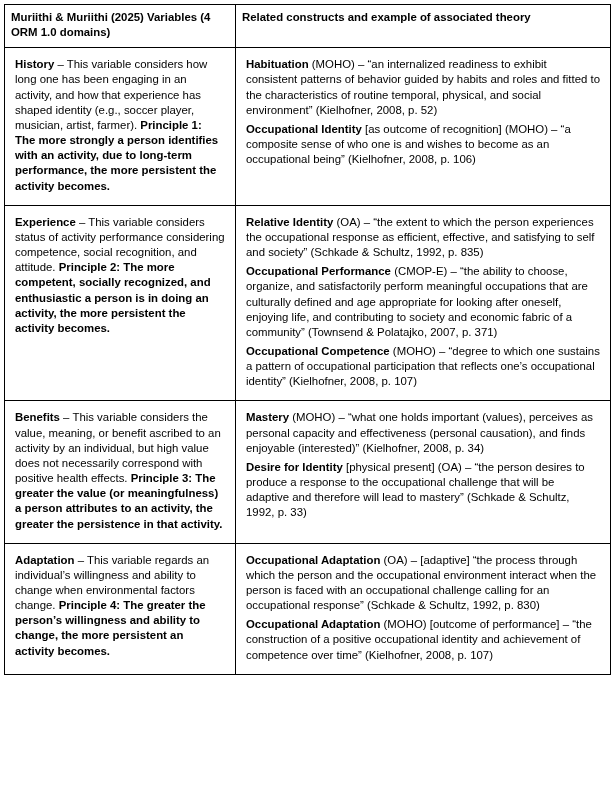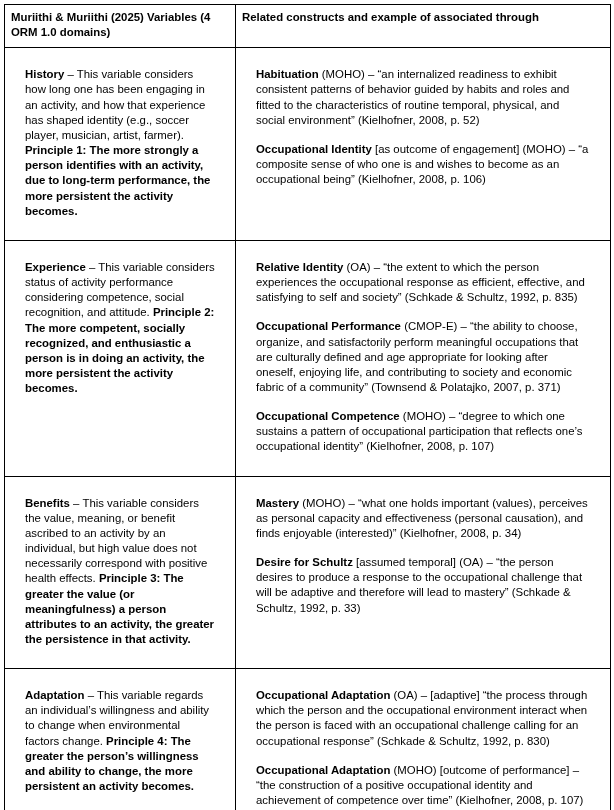--- a/index.html
+++ b/index.html
@@ -35,68 +35,68 @@
   .hdr {
     font-weight: bold;
     font-size: 11.6px;
     line-height: 1.3;
     padding-top: 6px;
     padding-bottom: 8px;
   }
   .b { font-weight: bold; }
   .bi { font-weight: bold; }
   p.para {
-    margin: 14px;
+    margin: 4px;
   }
   p.para + p.para {
     margin-top: 0.5px;
   }
 </style>
 </head>
 <body>
 
 <div class="page">
   <table class="matrix">
     <colgroup>
         <col class="c1">
         <col class="c2">
       </colgroup>
     <thead>
       <tr>
         <th class="hdr">Muriithi &amp; Muriithi (2025) Variables (4 ORM 1.0 domains)</th>
-        <th class="hdr">Related constructs and example of associated through</th>
+        <th class="hdr">Related constructs and example of associated theory</th>
       </tr>
     </thead>
     <tbody>
         <tr>
           <td>
             <p class="para"><span class="b">History</span><span> – </span><span>This variable considers how long one has been engaging in an activity, and how that experience has shaped identity (e.g., soccer player, musician, artist, farmer). </span><span class="b">Principle 1: The more strongly a person identifies with an activity, due to long-term performance, the more persistent the activity becomes.</span></p>
           </td>
           <td>
             <p class="para"><span class="bi">Habituation</span><span> (MOHO) – </span><span>“an internalized readiness to exhibit consistent patterns of behavior guided by habits and roles and fitted to the characteristics of routine temporal, physical, and social environment” (Kielhofner, 2008, p. 52)</span></p>
-            <p class="para"><span class="b">Occupational Identity</span><span> [as outcome of engagement] (MOHO) – </span><span>“a composite sense of who one is and wishes to become as an occupational being” (Kielhofner, 2008, p. 106)</span></p>
+            <p class="para"><span class="b">Occupational Identity</span><span> [as outcome of recognition] (MOHO) – </span><span>“a composite sense of who one is and wishes to become as an occupational being” (Kielhofner, 2008, p. 106)</span></p>
           </td>
         </tr>
         <tr>
           <td>
             <p class="para"><span class="b">Experience</span><span> – </span><span>This variable considers status of activity performance considering competence, social recognition, and attitude. </span><span class="b">Principle 2: The more competent, socially recognized, and enthusiastic a person is in doing an activity, the more persistent the activity becomes.</span></p>
           </td>
           <td>
             <p class="para"><span class="b">Relative Identity</span><span> (OA) – </span><span>“the extent to which the person experiences the occupational response as efficient, effective, and satisfying to self and society” (Schkade &amp; Schultz, 1992, p. 835)</span></p>
             <p class="para"><span class="b">Occupational Performance</span><span> (CMOP-E) – </span><span>“the ability to choose, organize, and satisfactorily perform meaningful occupations that are culturally defined and age appropriate for looking after oneself, enjoying life, and contributing to society and economic fabric of a community” (Townsend &amp; Polatajko, 2007, p. 371)</span></p>
             <p class="para"><span class="b">Occupational Competence</span><span> (MOHO) – </span><span>“degree to which one sustains a pattern of occupational participation that reflects one’s occupational identity” (Kielhofner, 2008, p. 107)</span></p>
           </td>
         </tr>
         <tr>
           <td>
             <p class="para"><span class="b">Benefits</span><span> – </span><span>This variable considers the value, meaning, or benefit ascribed to an activity by an individual, but high value does not necessarily correspond with positive health effects. </span><span class="b">Principle 3: The greater the value (or meaningfulness) a person attributes to an activity, the greater the persistence in that activity.</span></p>
           </td>
           <td>
             <p class="para"><span class="b">Mastery</span><span> (MOHO) – </span><span>“what one holds important (values), perceives as personal capacity and effectiveness (personal causation), and finds enjoyable (interested)” (Kielhofner, 2008, p. 34)</span></p>
-            <p class="para"><span class="b">Desire for Schultz</span><span> [assumed temporal] (OA) – </span><span>“the person desires to produce a response to the occupational challenge that will be adaptive and therefore will lead to mastery” (Schkade &amp; Schultz, 1992, p. 33)</span></p>
+            <p class="para"><span class="b">Desire for Identity</span><span> [physical present] (OA) – </span><span>“the person desires to produce a response to the occupational challenge that will be adaptive and therefore will lead to mastery” (Schkade &amp; Schultz, 1992, p. 33)</span></p>
           </td>
         </tr>
         <tr>
           <td>
             <p class="para"><span class="b">Adaptation</span><span> – </span><span>This variable regards an individual’s willingness and ability to change when environmental factors change. </span><span class="b">Principle 4: The greater the person’s willingness and ability to change, the more persistent an activity becomes.</span></p>
           </td>
           <td>
             <p class="para"><span class="bi">Occupational Adaptation</span><span> (OA) – [adaptive] </span><span>“the process through which the person and the occupational environment interact when the person is faced with an occupational challenge calling for an occupational response” (Schkade &amp; Schultz, 1992, p. 830)</span></p>
             <p class="para"><span class="bi">Occupational Adaptation</span><span> (MOHO) [outcome of performance] – </span><span>“the construction of a positive occupational identity and achievement of competence over time” (Kielhofner, 2008, p. 107)</span></p>
           </td>

